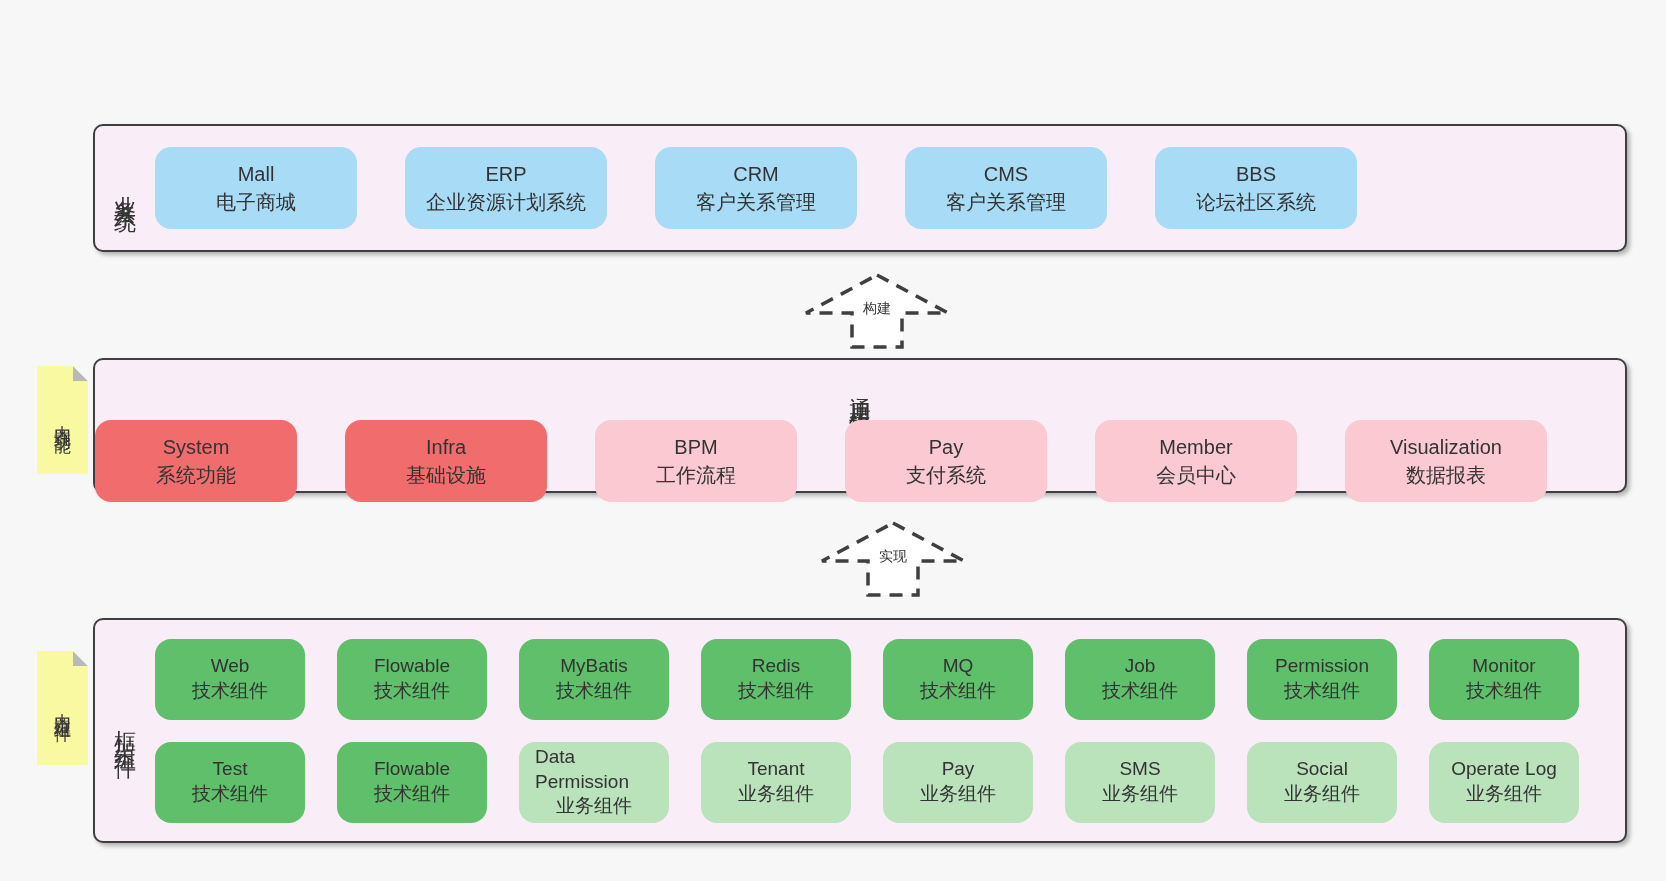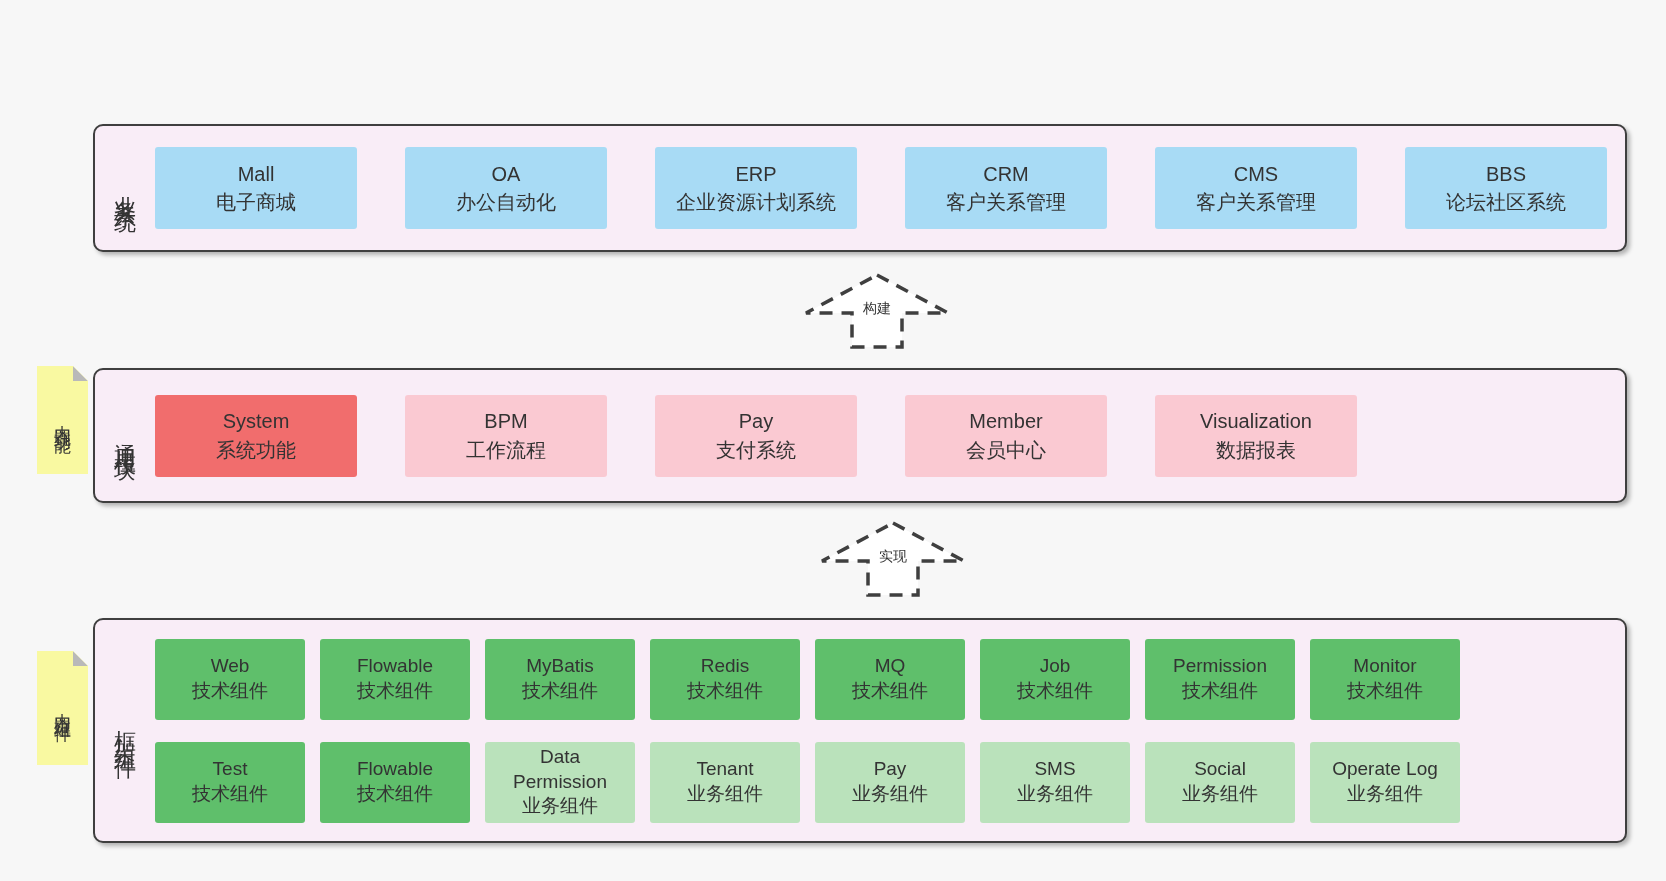--- a/index.html
+++ b/index.html
@@ -23,35 +23,35 @@
   }
   .section{
     position:absolute;left:93px;width:1534px;
     background:var(--section-bg);
     border:2px solid var(--section-border);
     border-radius:10px;
     box-shadow:3px 3px 4px rgba(0,0,0,0.28);
     display:flex;align-items:stretch;
   }
   #sec-business{top:124px;height:128px;}
-  #sec-modules{top:368px;height:135px;}
+  #sec-modules{top:358px;height:135px;flex-direction:column;}
   #sec-framework{top:618px;height:225px;}
   .vcol{flex:0 0 60px;display:flex;align-items:center;justify-content:center;}
   .vtext{
     writing-mode:vertical-rl;text-orientation:upright;
     font-size:22px;letter-spacing:5px;color:var(--text);line-height:1;
   }
   #sec-framework .vtext{letter-spacing:9px;}
   .boxes{flex:1;display:flex;align-items:center;gap:48px;}
   .rows{flex:1;display:flex;flex-direction:column;justify-content:center;gap:22px;}
-  .row{display:flex;align-items:center;gap:15px;}
+  .row{display:flex;align-items:center;gap:32px;}
   .box{
-    width:202px;height:82px;border-radius:3px;
+    width:202px;height:82px;border-radius:16px;
     display:flex;flex-direction:column;align-items:center;justify-content:center;
-    text-align:center;font-size:20px;line-height:1.42;color:var(--text);
+    text-align:left;font-size:20px;line-height:1.42;color:var(--text);
   }
   .box.small{width:150px;height:81px;font-size:19px;line-height:1.3;}
   .box.small .bn{max-width:118px;}
   .blue{background:var(--blue);}
   .red{background:var(--red);}
   .pink{background:var(--pink);}
   .green{background:var(--green);}
   .lgreen{background:var(--light-green);}
   .note{
     position:absolute;left:37px;width:51px;
@@ -100,24 +100,20 @@
   <div class="section" id="sec-business">
     <div class="vcol">
       <span class="vtext">业务系统</span>
     </div>
     <div class="boxes">
       <div class="box blue">
         <div class="bn">Mall</div>
         <div class="bd">电子商城</div>
       </div>
       <div class="box blue">
-        <div class="bn">OA</div>
-        <div class="bd">办公自动化</div>
-      </div>
-      <div class="box blue">
         <div class="bn">ERP</div>
         <div class="bd">企业资源计划系统</div>
       </div>
       <div class="box blue">
         <div class="bn">CRM</div>
         <div class="bd">客户关系管理</div>
       </div>
       <div class="box blue">
         <div class="bn">CMS</div>
         <div class="bd">客户关系管理</div>
@@ -138,20 +134,24 @@
 
   <div class="section" id="sec-modules">
     <div class="vcol">
       <span class="vtext">通用模块</span>
     </div>
     <div class="boxes">
       <div class="box red">
         <div class="bn">System</div>
         <div class="bd">系统功能</div>
       </div>
+      <div class="box red">
+        <div class="bn">Infra</div>
+        <div class="bd">基础设施</div>
+      </div>
       <div class="box pink">
         <div class="bn">BPM</div>
         <div class="bd">工作流程</div>
       </div>
       <div class="box pink">
         <div class="bn">Pay</div>
         <div class="bd">支付系统</div>
       </div>
       <div class="box pink">
         <div class="bn">Member</div>

